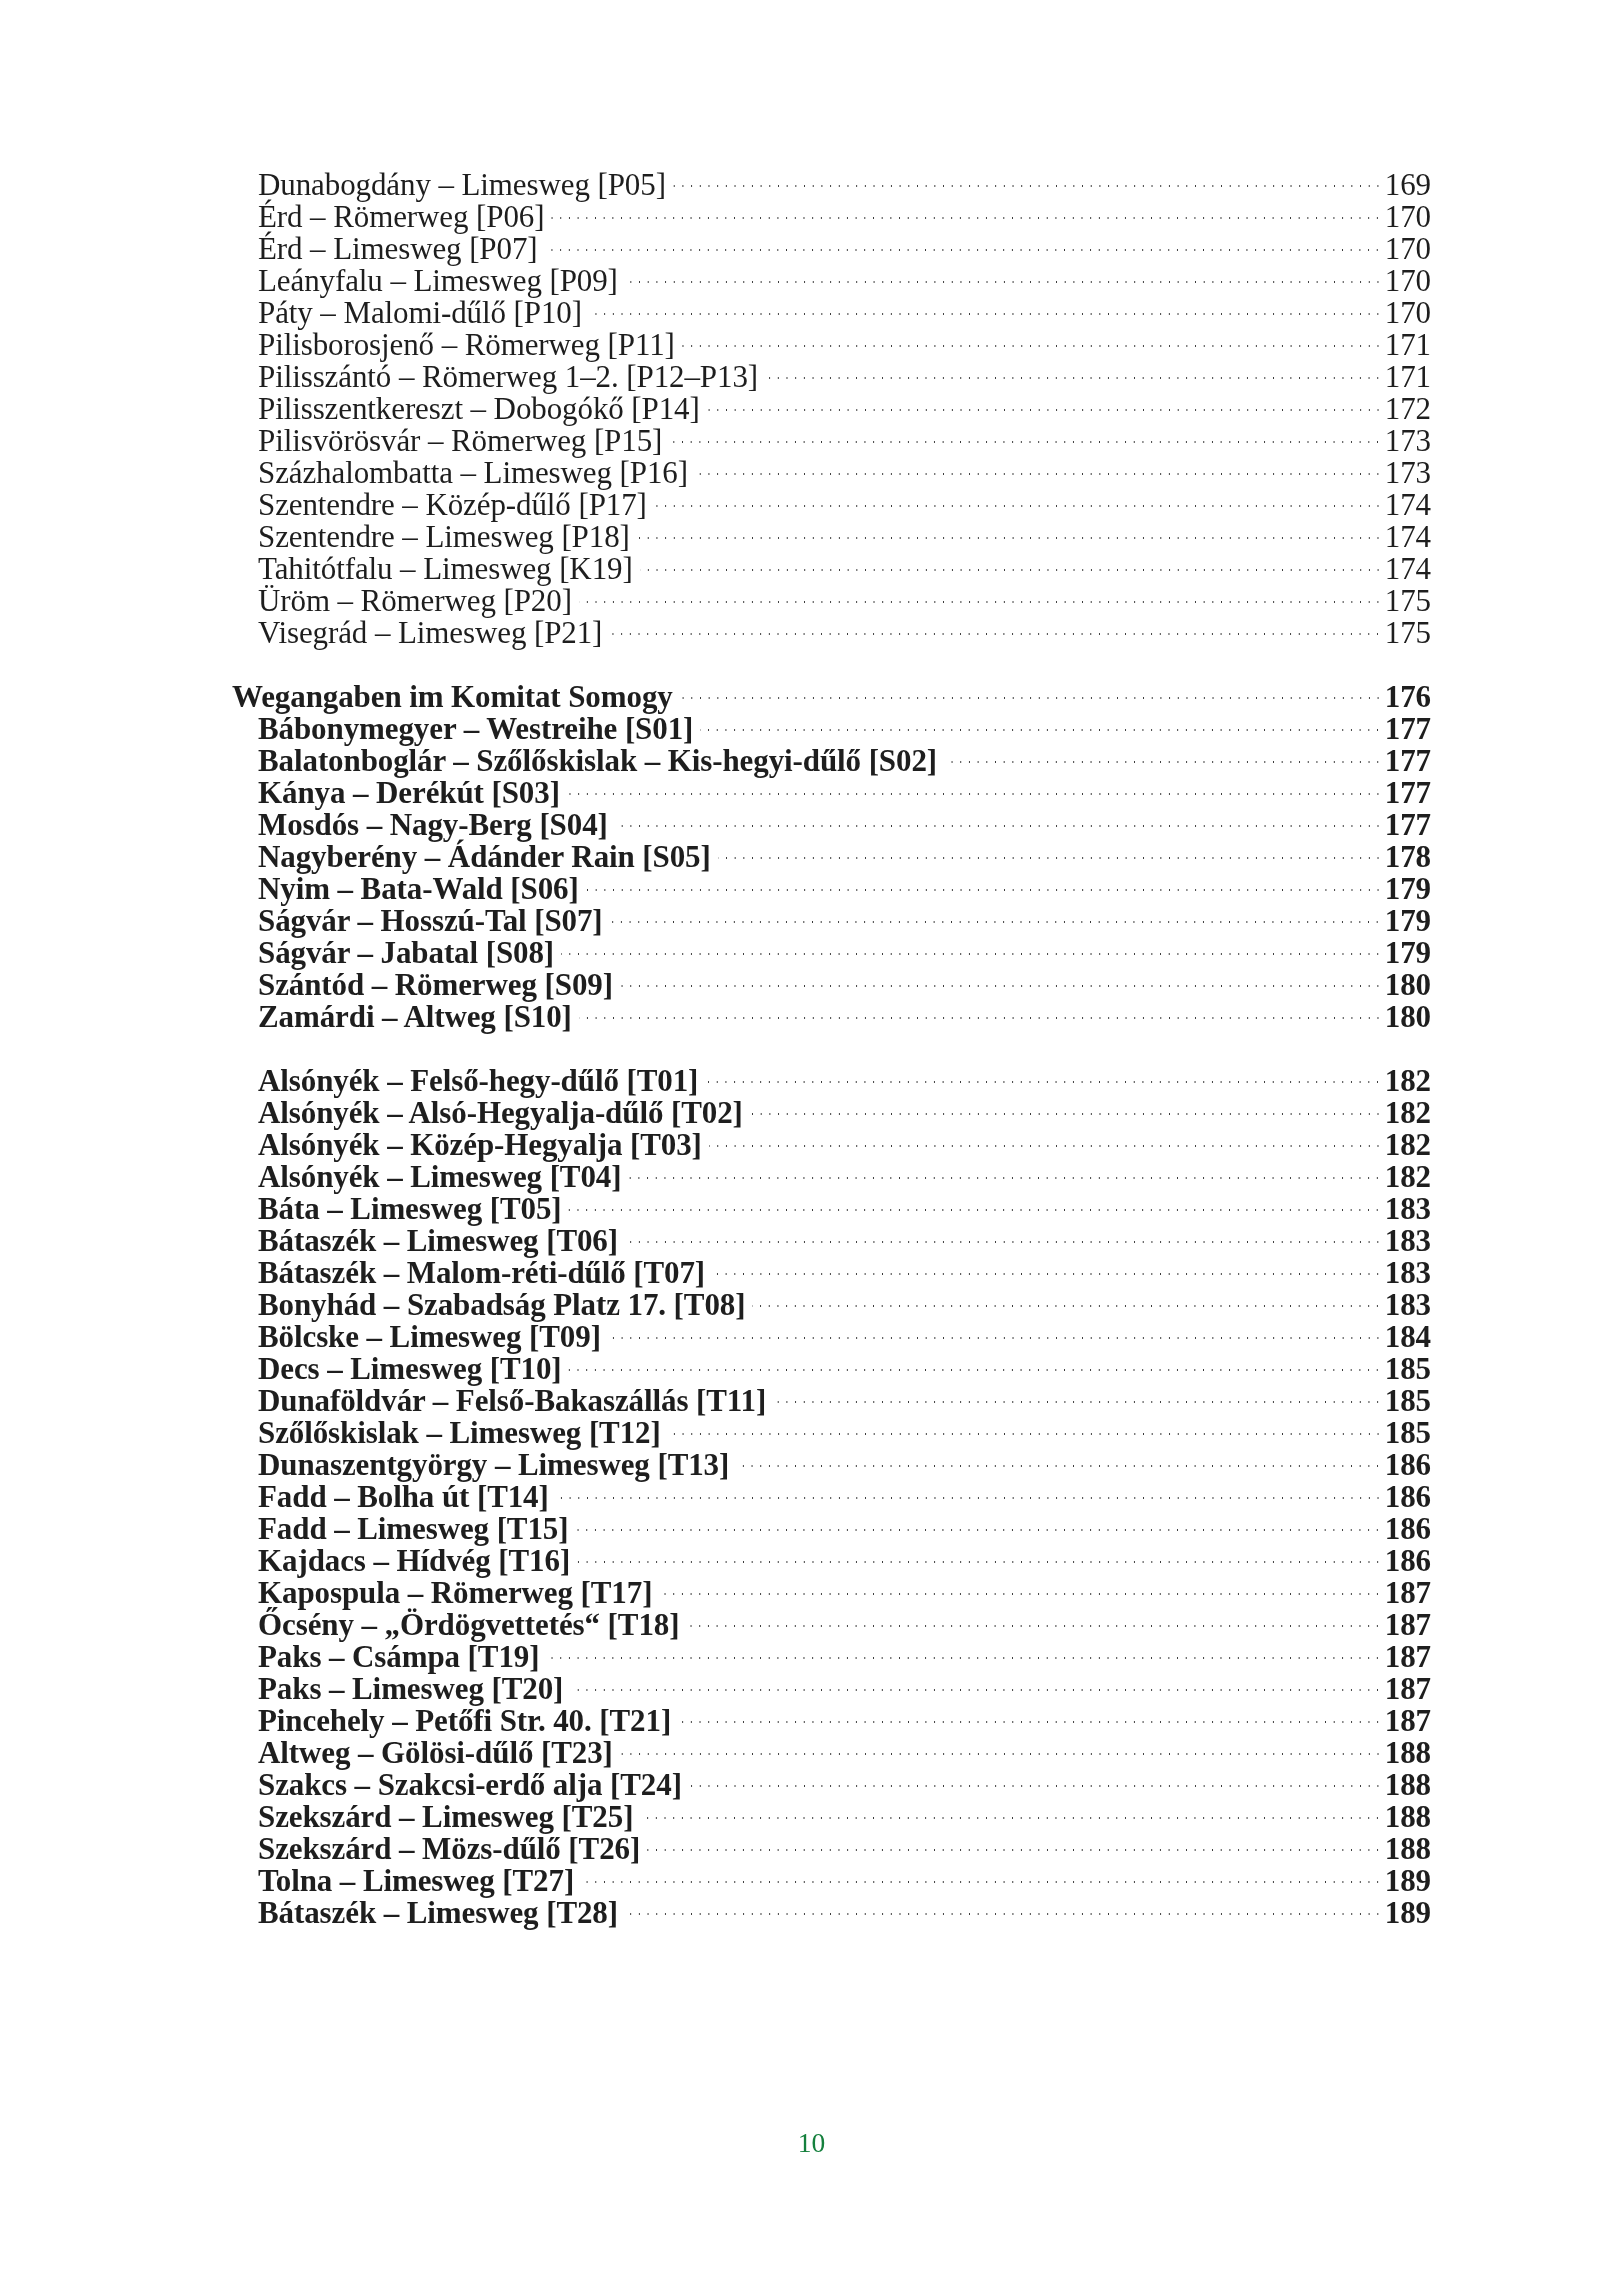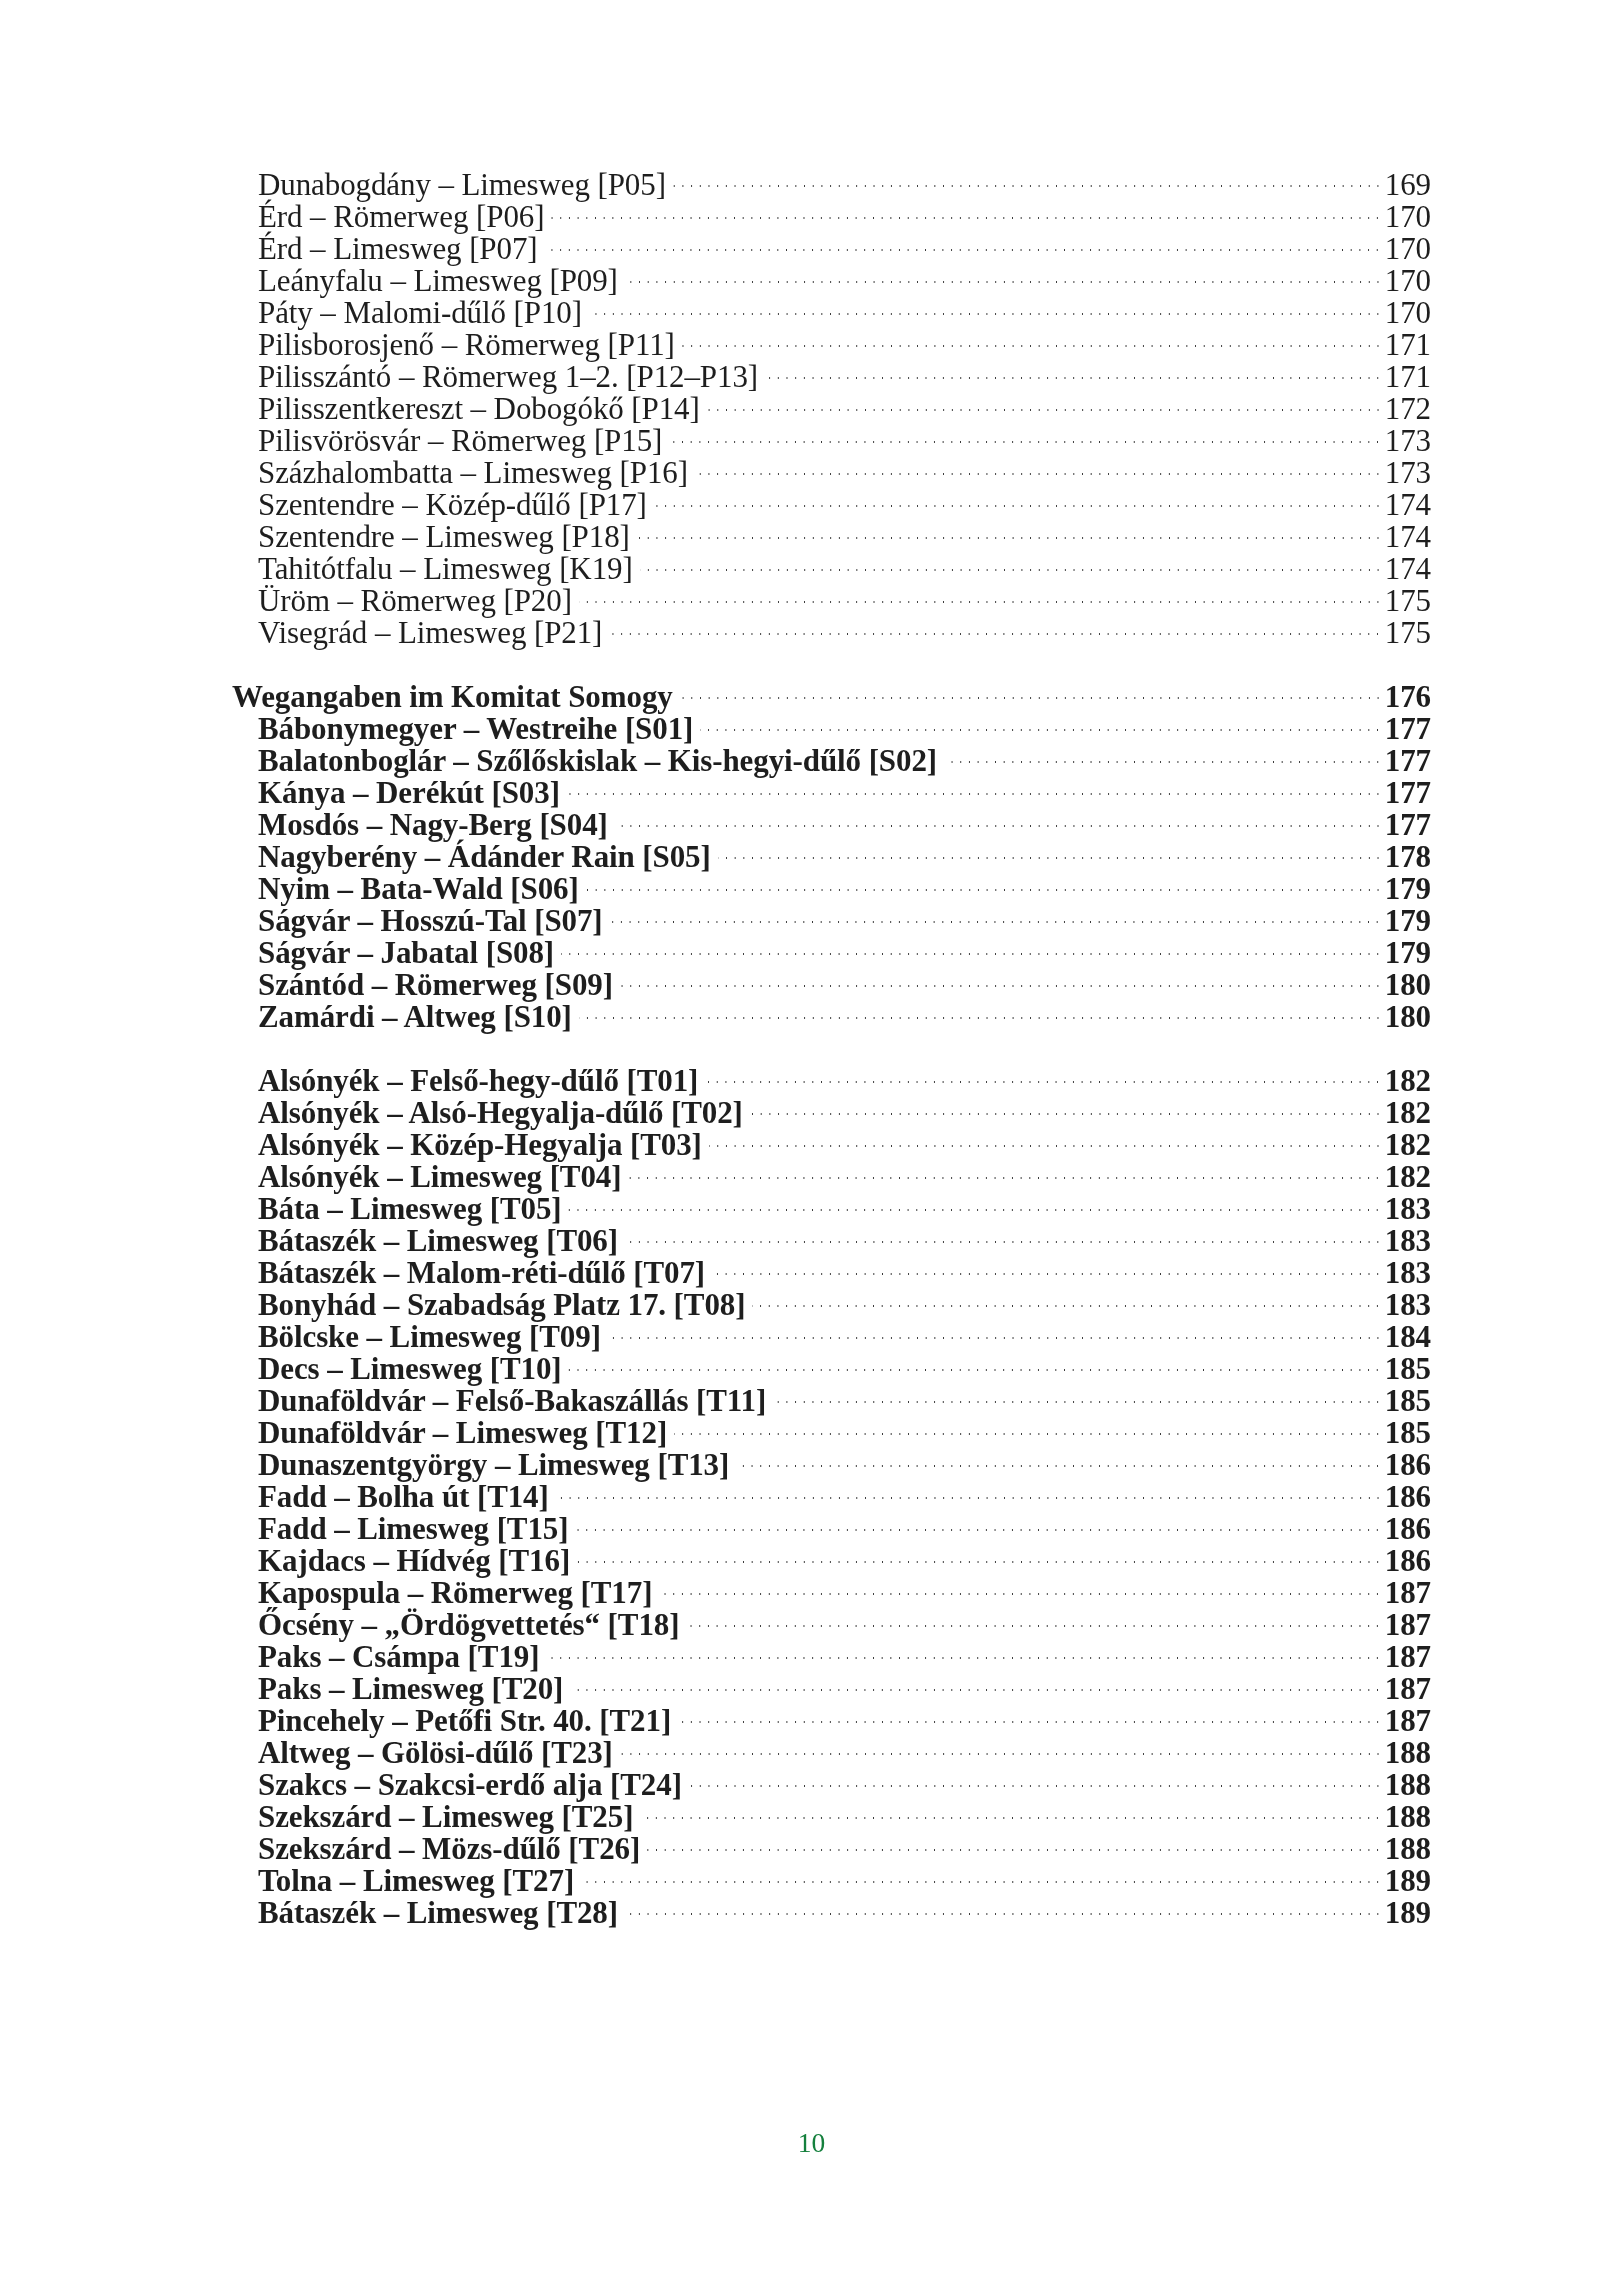--- a/index.html
+++ b/index.html
@@ -266,21 +266,21 @@
         <span class="label">Decs – Limesweg [T10]</span>
         <span class="leader"></span>
         <span class="page">185</span>
       </div>
       <div class="row entry">
         <span class="label">Dunaföldvár – Felső-Bakaszállás [T11]</span>
         <span class="leader"></span>
         <span class="page">185</span>
       </div>
       <div class="row entry">
-        <span class="label">Dunaföldvár – Limesweg [T12]</span>
+        <span class="label">Szőlőskislak – Limesweg [T12]</span>
         <span class="leader"></span>
         <span class="page">185</span>
       </div>
       <div class="row entry">
         <span class="label">Dunaszentgyörgy – Limesweg [T13]</span>
         <span class="leader"></span>
         <span class="page">186</span>
       </div>
       <div class="row entry">
         <span class="label">Fadd – Bolha út [T14]</span>

